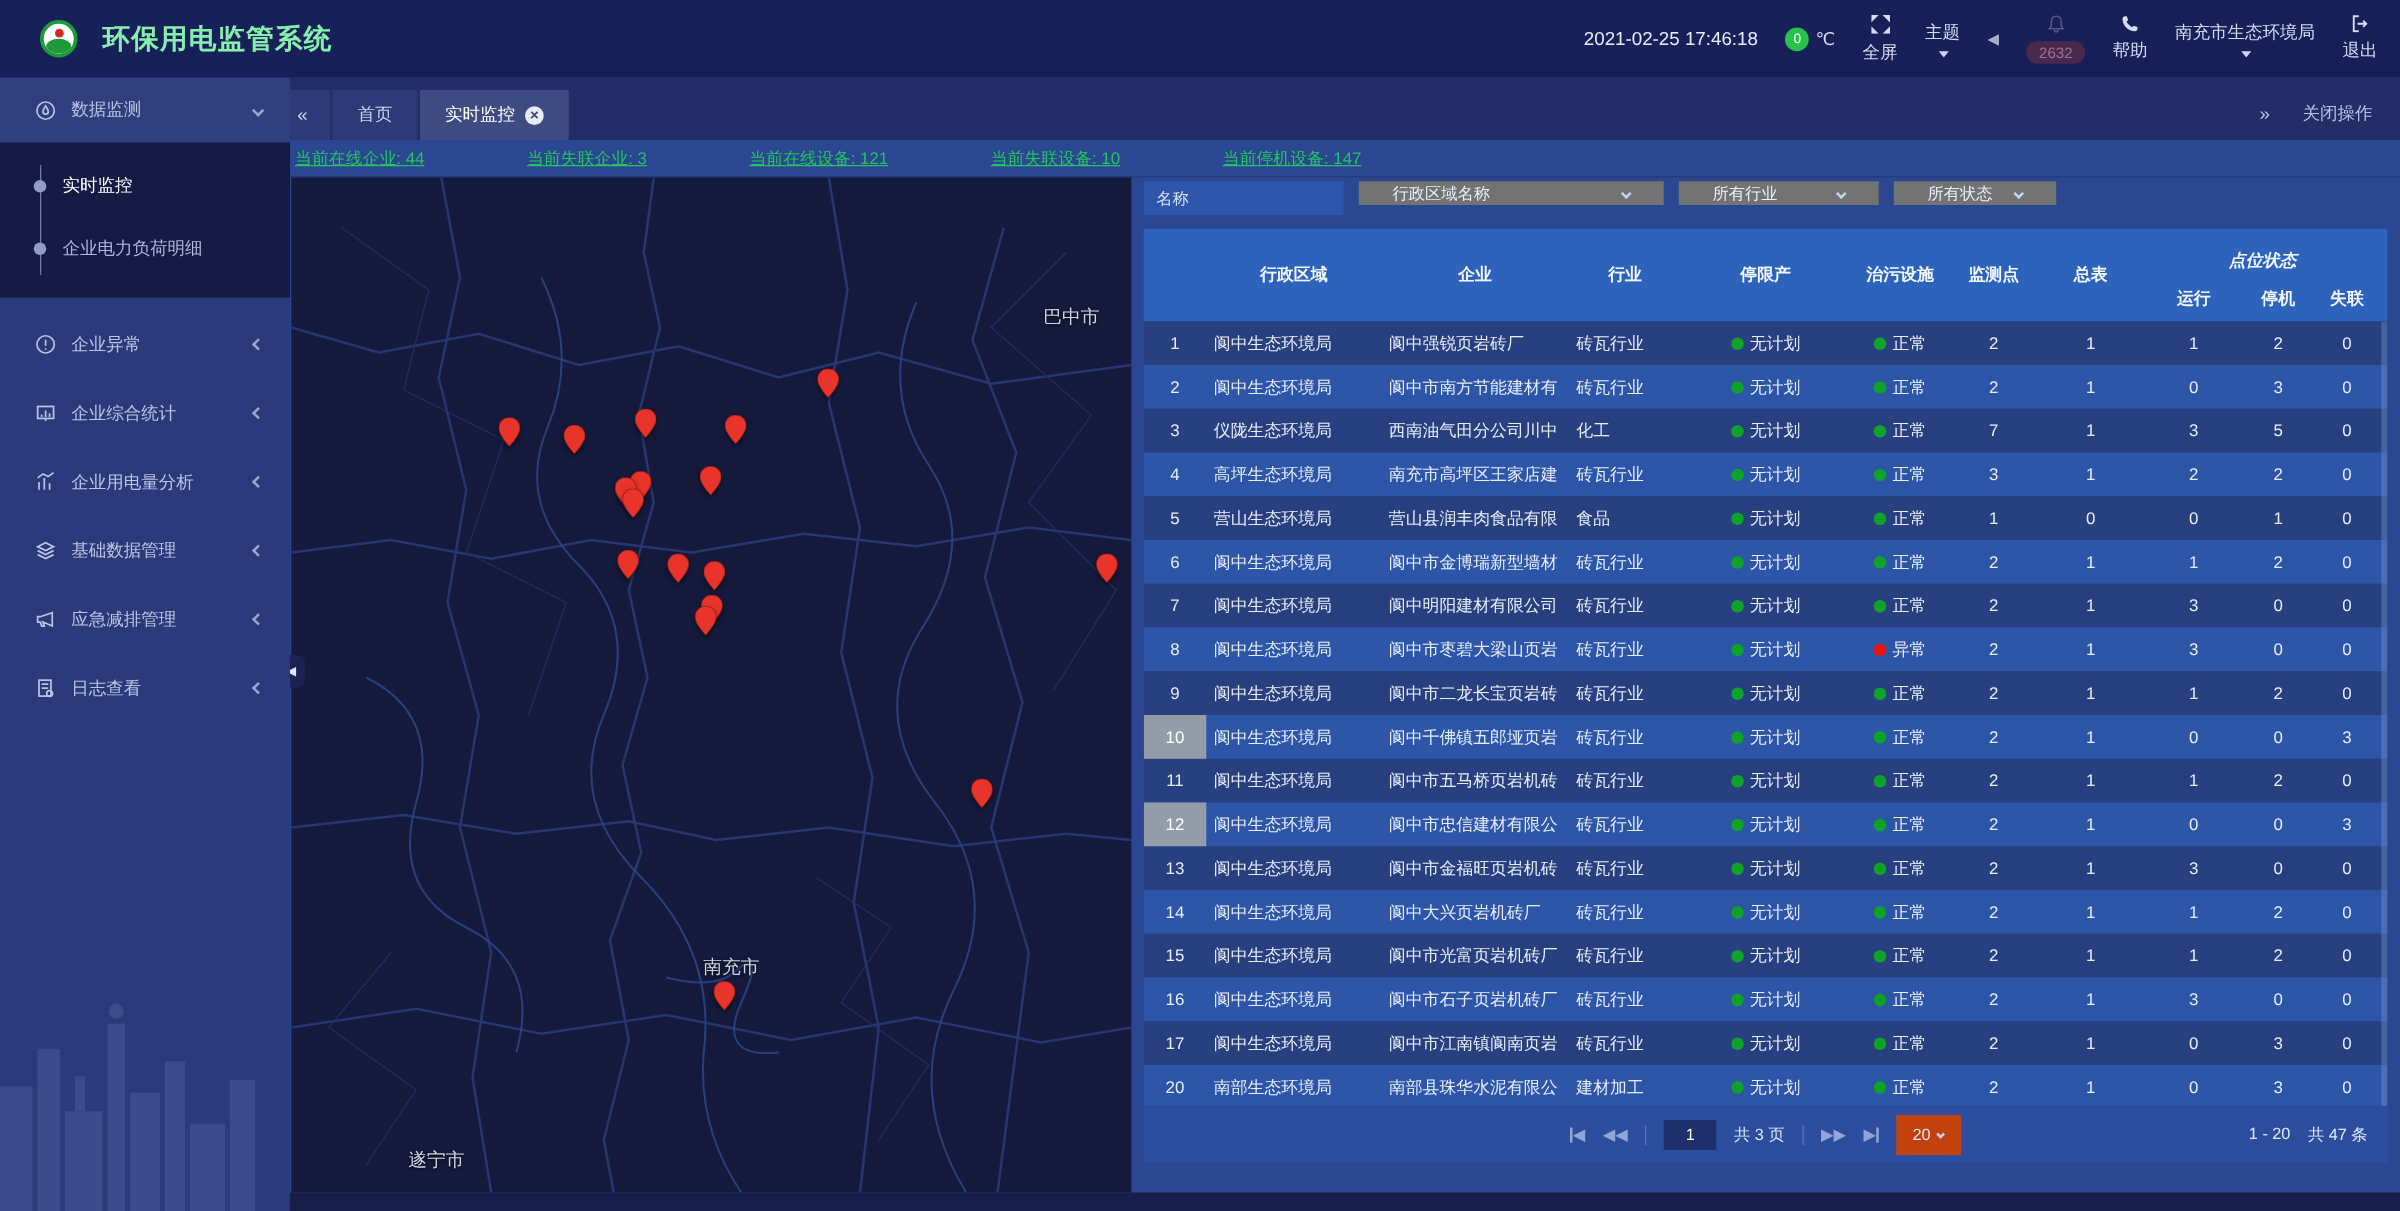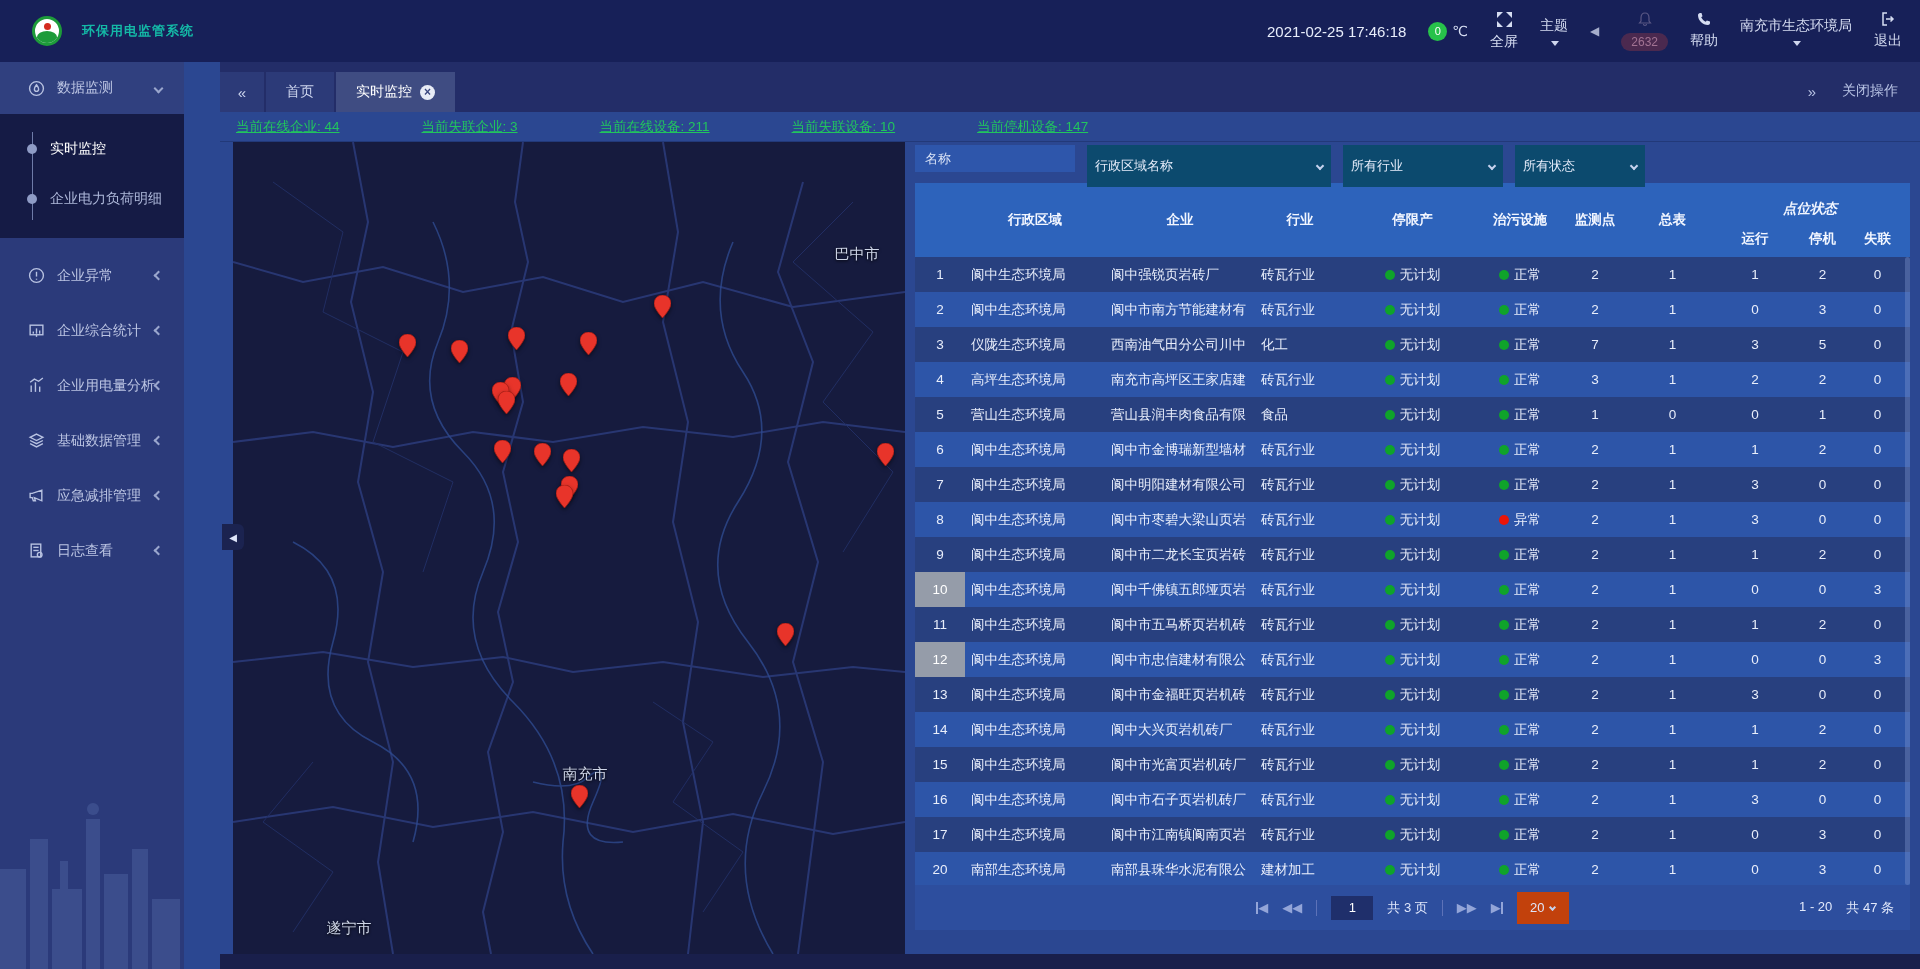--- a/index.html
+++ b/index.html
@@ -8,37 +8,37 @@
 
   
   .topbar { position:absolute; left:0; top:0; width:1920px; height:62px;
     background:#172058; display:flex; align-items:center; z-index:30; }
   .logo { width:30px; height:30px; border-radius:50%; background:#fff;
     border:3px solid #1d9b3a; margin-left:32px; position:relative; overflow:hidden; }
   .logo::before { content:""; position:absolute; left:9px; top:4px; width:7px; height:7px;
     border-radius:50%; background:#d42b1f; }
   .logo::after { content:""; position:absolute; left:2px; top:12px; width:20px; height:12px;
     border-radius:50% 50% 0 0; background:#1d9b3a; }
-  .app-title { color:#14b8a6; font-size:13px; font-weight:bold; margin-left:20px; letter-spacing:1px; }
+  .app-title { color:#86efac; font-size:22px; font-weight:bold; margin-left:20px; letter-spacing:1px; }
   .topbar-right { margin-left:auto; display:flex; align-items:center; gap:22px;
     padding-right:18px; color:#d6ddf2; font-size:14px; }
   .dt { font-size:15px; color:#e8edfb; }
   .temp { display:flex; align-items:center; gap:5px; }
   .temp-badge { width:19px; height:19px; border-radius:50%; background:#27c24a; color:#fff;
     font-size:11px; display:flex; align-items:center; justify-content:center; }
   .tb-item { display:flex; align-items:center; gap:6px; cursor:pointer; white-space:nowrap;flex-direction:column; }
   .caret { width:0; height:0; border-left:4px solid transparent; border-right:4px solid transparent;
     border-top:5px solid #cfd6ee; display:inline-block; margin-left:2px; }
   .badge-pill { background:#5d2d4d; color:#cf8ea6; border-radius:9px; font-size:12px;
     padding:2px 10px; }
   .dim { opacity:.75; }
   svg.ic { display:block; }
 
   
-  .sidebar { position:absolute; left:0; top:62px; width:184px; height:907px;
+  .sidebar { position:absolute; left:0; top:62px; width:232px; height:907px;
     background:#2b3a7a; color:#bcc5e3; font-size:14px; overflow:hidden; z-index:20; }
   .menu-item { height:52px; display:flex; align-items:center; padding-left:28px; gap:12px;
     cursor:pointer; position:relative; }
   .menu-item.first { background:#30407f; height:52px; }
   .menu-item .chev { position:absolute; right:22px; }
   .chev { width:7px; height:7px; border-left:2px solid #9aa6cd; border-bottom:2px solid #9aa6cd;
     display:inline-block; }
   .chev.down { transform:rotate(-45deg); }
   .chev.left { transform:rotate(45deg); }
   .submenu { background:#151b45; padding:10px 0 14px 0; position:relative; }
@@ -84,22 +84,22 @@
   .collapse-handle { position:absolute; left:2px; top:462px; width:22px; height:26px;
     background:#1b2350; border-radius:0 6px 6px 0; color:#dfe6fa; display:flex; align-items:center;
     justify-content:center; font-size:10px; cursor:pointer; z-index:5; }
 
   
   .panel { position:absolute; left:695px; top:83px; width:995px; }
   .filters { height:27px; display:flex; gap:12px; margin-bottom:11px; }
   .f-input { width:160px; height:27px; background:#2e56ab; border:none; color:#eef2fc;
     font-size:13px; padding:0 10px; outline:none; font-family:inherit; }
   .f-input::placeholder { color:#d9e2f6; }
-  .f-select { height:42px; background:#0c4a6e; color:#e7edfb; font-size:13px;
-    display:flex; align-items:center; justify-content:space-between; padding:0 8px; cursor:pointer; }
+  .f-select { height:19px; background:#737373; color:#e7edfb; font-size:13px;
+    display:flex; align-items:center; justify-content:space-between; padding:0 27px; cursor:pointer; }
   .f-select .chev { border-color:#c6d2ee; width:6px; height:6px; }
   .w244 { width:244px; } .w160 { width:160px; } .w130 { width:130px; }
 
   .grid-cols { display:grid;
     grid-template-columns:50px 140px 150px 90px 135px 80px 70px 85px 80px 55px 55px; }
   .thead { height:74px; background:#2d63bb; color:#f2f6ff; font-size:13.5px; font-weight:bold;
     grid-template-rows:1fr 1fr; }
   .thead .h { grid-row:1 / 3; display:flex; align-items:center; justify-content:center; }
   .thead .group-label { grid-column:9 / 12; grid-row:1; display:flex; align-items:flex-end;
     justify-content:center; font-style:italic; padding-bottom:2px; }
@@ -311,21 +311,21 @@
       </div>
     <div class="tabbar-right">
       <span style="font-size:15px; cursor:pointer;">»</span>
       <span style="cursor:pointer;">关闭操作</span>
     </div>
   </div>
 
   <div class="statsbar" id="stats">
       <span class="stat">当前在线企业: 44</span>
       <span class="stat">当前失联企业: 3</span>
-      <span class="stat">当前在线设备: 211</span>
+      <span class="stat">当前在线设备: 121</span>
       <span class="stat">当前失联设备: 10</span>
       <span class="stat">当前停机设备: 147</span>
     </div>
 
   <div class="map">
     <svg width="672" height="812" viewBox="0 0 672 812" style="position:absolute;left:0;top:0;">
       <g fill="none" stroke="#2a3a78" stroke-width="2" opacity=".9">
         <path d="M290 0 L282 60 L295 120 L278 190 L290 260 L270 330 L285 400 L265 470 L280 540 L255 610 L270 690 L250 770 L258 812"></path>
         <path d="M120 0 L135 80 L118 160 L140 250 L125 340 L150 430 L135 520 L160 620 L145 720 L160 812"></path>
         <path d="M0 300 L80 290 L160 305 L240 290 L320 300 L410 285 L500 295 L590 280 L672 290"></path>

